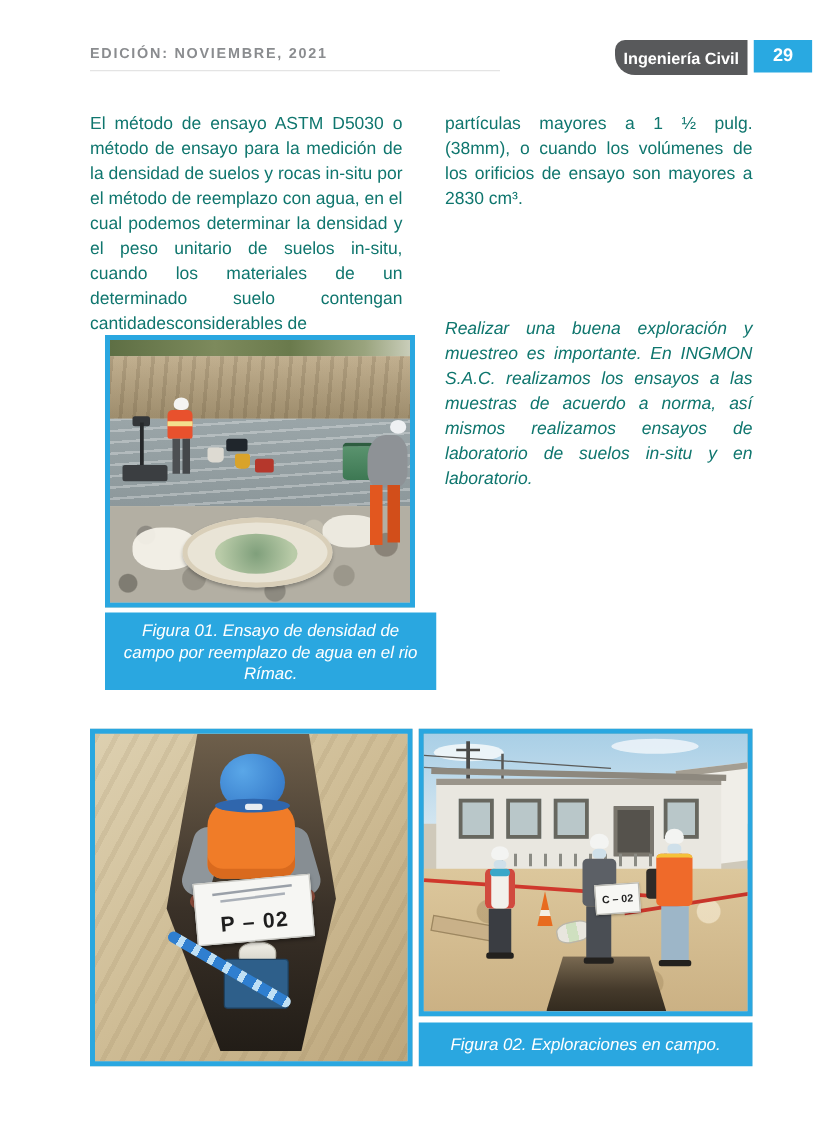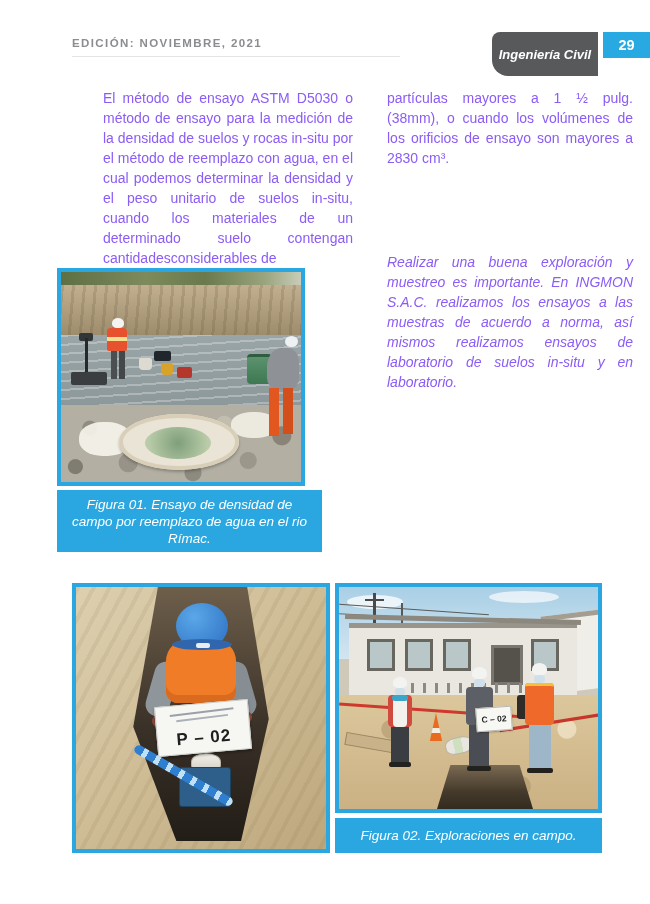--- a/index.html
+++ b/index.html
@@ -3,44 +3,44 @@
 <meta charset="utf-8">
 <style>
   * { box-sizing: border-box; margin: 0; padding: 0; }
   html,body { background:#ffffff; }
   body { font-family: "Liberation Sans", sans-serif; }
   .page { position: relative; width: 650px; height: 904px; background: #ffffff; overflow: hidden; margin: 0 auto; }
 
   
   .edition { position: absolute; left: 72px; top: 37px; font-size: 11.5px; font-weight: bold; letter-spacing: 1.4px; color: #8a8c8f; }
   .header-rule { position: absolute; left: 72px; top: 56px; width: 328px; height: 1px; background: #e4e4e4; }
-  .section-badge { position: absolute; left: 492px; top: 32px; width: 106px; height: 44px; background: #58595b; color: #fff; font-size: 13px; font-weight: bold; display: flex; align-items: center; justify-content: center; border-radius: 8px 0 0 16px; font-style: italic; }
+  .section-badge { position: absolute; left: 492px; top: 32px; width: 106px; height: 28px; background: #58595b; color: #fff; font-size: 13px; font-weight: bold; display: flex; align-items: center; justify-content: center; border-radius: 8px 0 0 16px; }
   .page-number { position: absolute; left: 603px; top: 32px; width: 47px; height: 26px; background: #29a9e1; color: #fff; font-size: 14.5px; font-weight: bold; display: flex; align-items: center; justify-content: center; }
 
   
-  .para { position: absolute; font-size: 14px; line-height: 20px; color: #8b5cf6; text-align: justify; margin-left: 31px; }
+  .para { position: absolute; font-size: 14px; line-height: 20px; color: #0f766e; text-align: justify; }
   .p-left { left: 72px; top: 88px; width: 250px; }
   .p-right1 { left: 356px; top: 88px; width: 246px; }
   .p-right2 { left: 356px; top: 252px; width: 246px; font-style: italic; }
 
   
   .heading-box { position: absolute; left: 347px; top: 167px; width: 250px; height: 58px; background: #f1f1f2; }
   .heading-bar { position: absolute; left: 8px; top: 7px; width: 6px; height: 44px; background: #29a9e1; }
   .heading-text { position: absolute; left: 31px; top: 9px; width: 195px; color: #1489cc; font-size: 15.5px; font-weight: bold; line-height: 20px; letter-spacing: 0.2px; }
 
   
   .bullets { position: absolute; left: 356px; top: 386px; width: 246px; list-style: none; }
   .bullets li { position: relative; padding-left: 34px; margin-bottom: 17px; font-size: 14px; line-height: 20px; color: #3f3f3f; text-align: justify; }
   .bullets li::before { content: "•"; position: absolute; left: 3px; top: 0; color: #3f3f3f; }
 
   
   .figure { position: absolute; }
   .photo { position: relative; border: 4px solid #2aa7e0; overflow: hidden; background: #cfc9ba; }
   .caption { background: #2aa7e0; color: #ffffff; font-style: italic; font-size: 13.5px; line-height: 17px; display: flex; align-items: center; justify-content: center; text-align: center; padding: 4px 12px; }
-  .fig1 { left: 57px; top: 268px; width: 265px; }
+  .fig1 { left: 84px; top: 268px; width: 265px; }
   .fig1 .photo { width: 248px; height: 218px; }
   .fig1 .caption { margin-top: 4px; height: 62px; }
   .fig2 { left: 72px; top: 583px; width: 258px; }
   .fig2 .photo { width: 258px; height: 270px; }
   .fig3 { left: 335px; top: 583px; width: 267px; }
   .fig3 .photo { width: 267px; height: 230px; }
   .fig3 .caption { margin-top: 5px; height: 35px; }
 
   .shape { position: absolute; }
 

